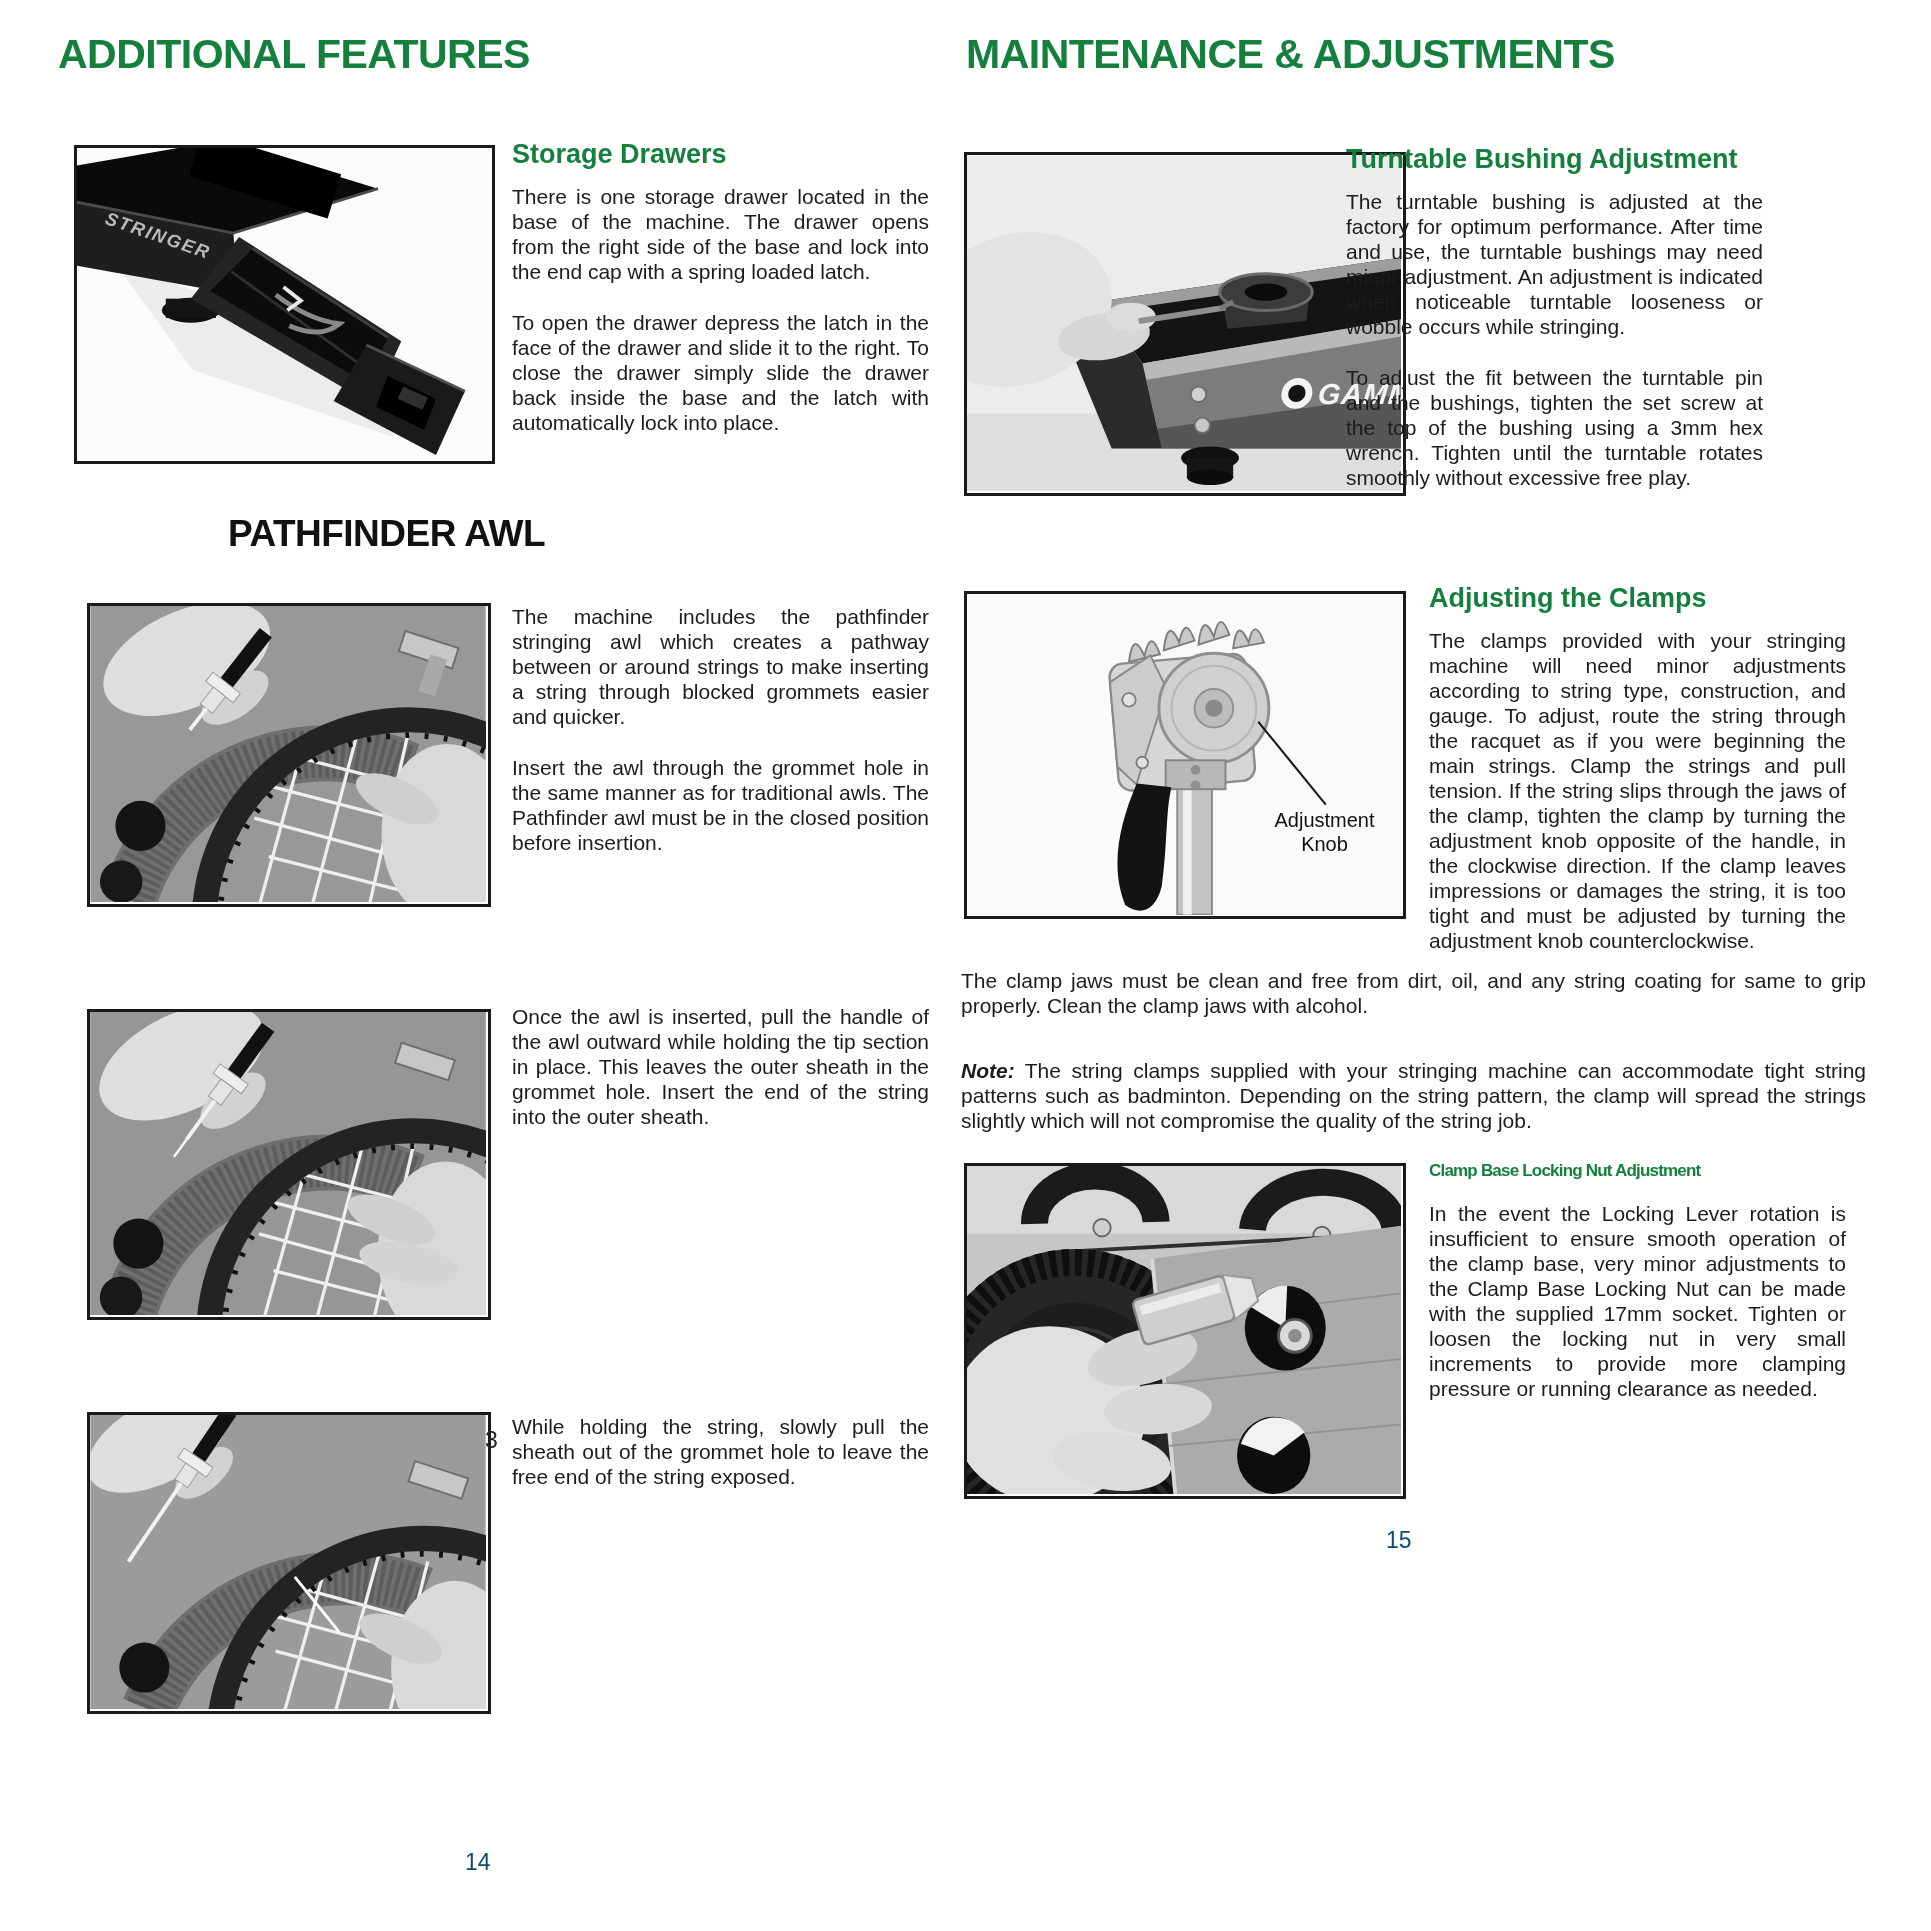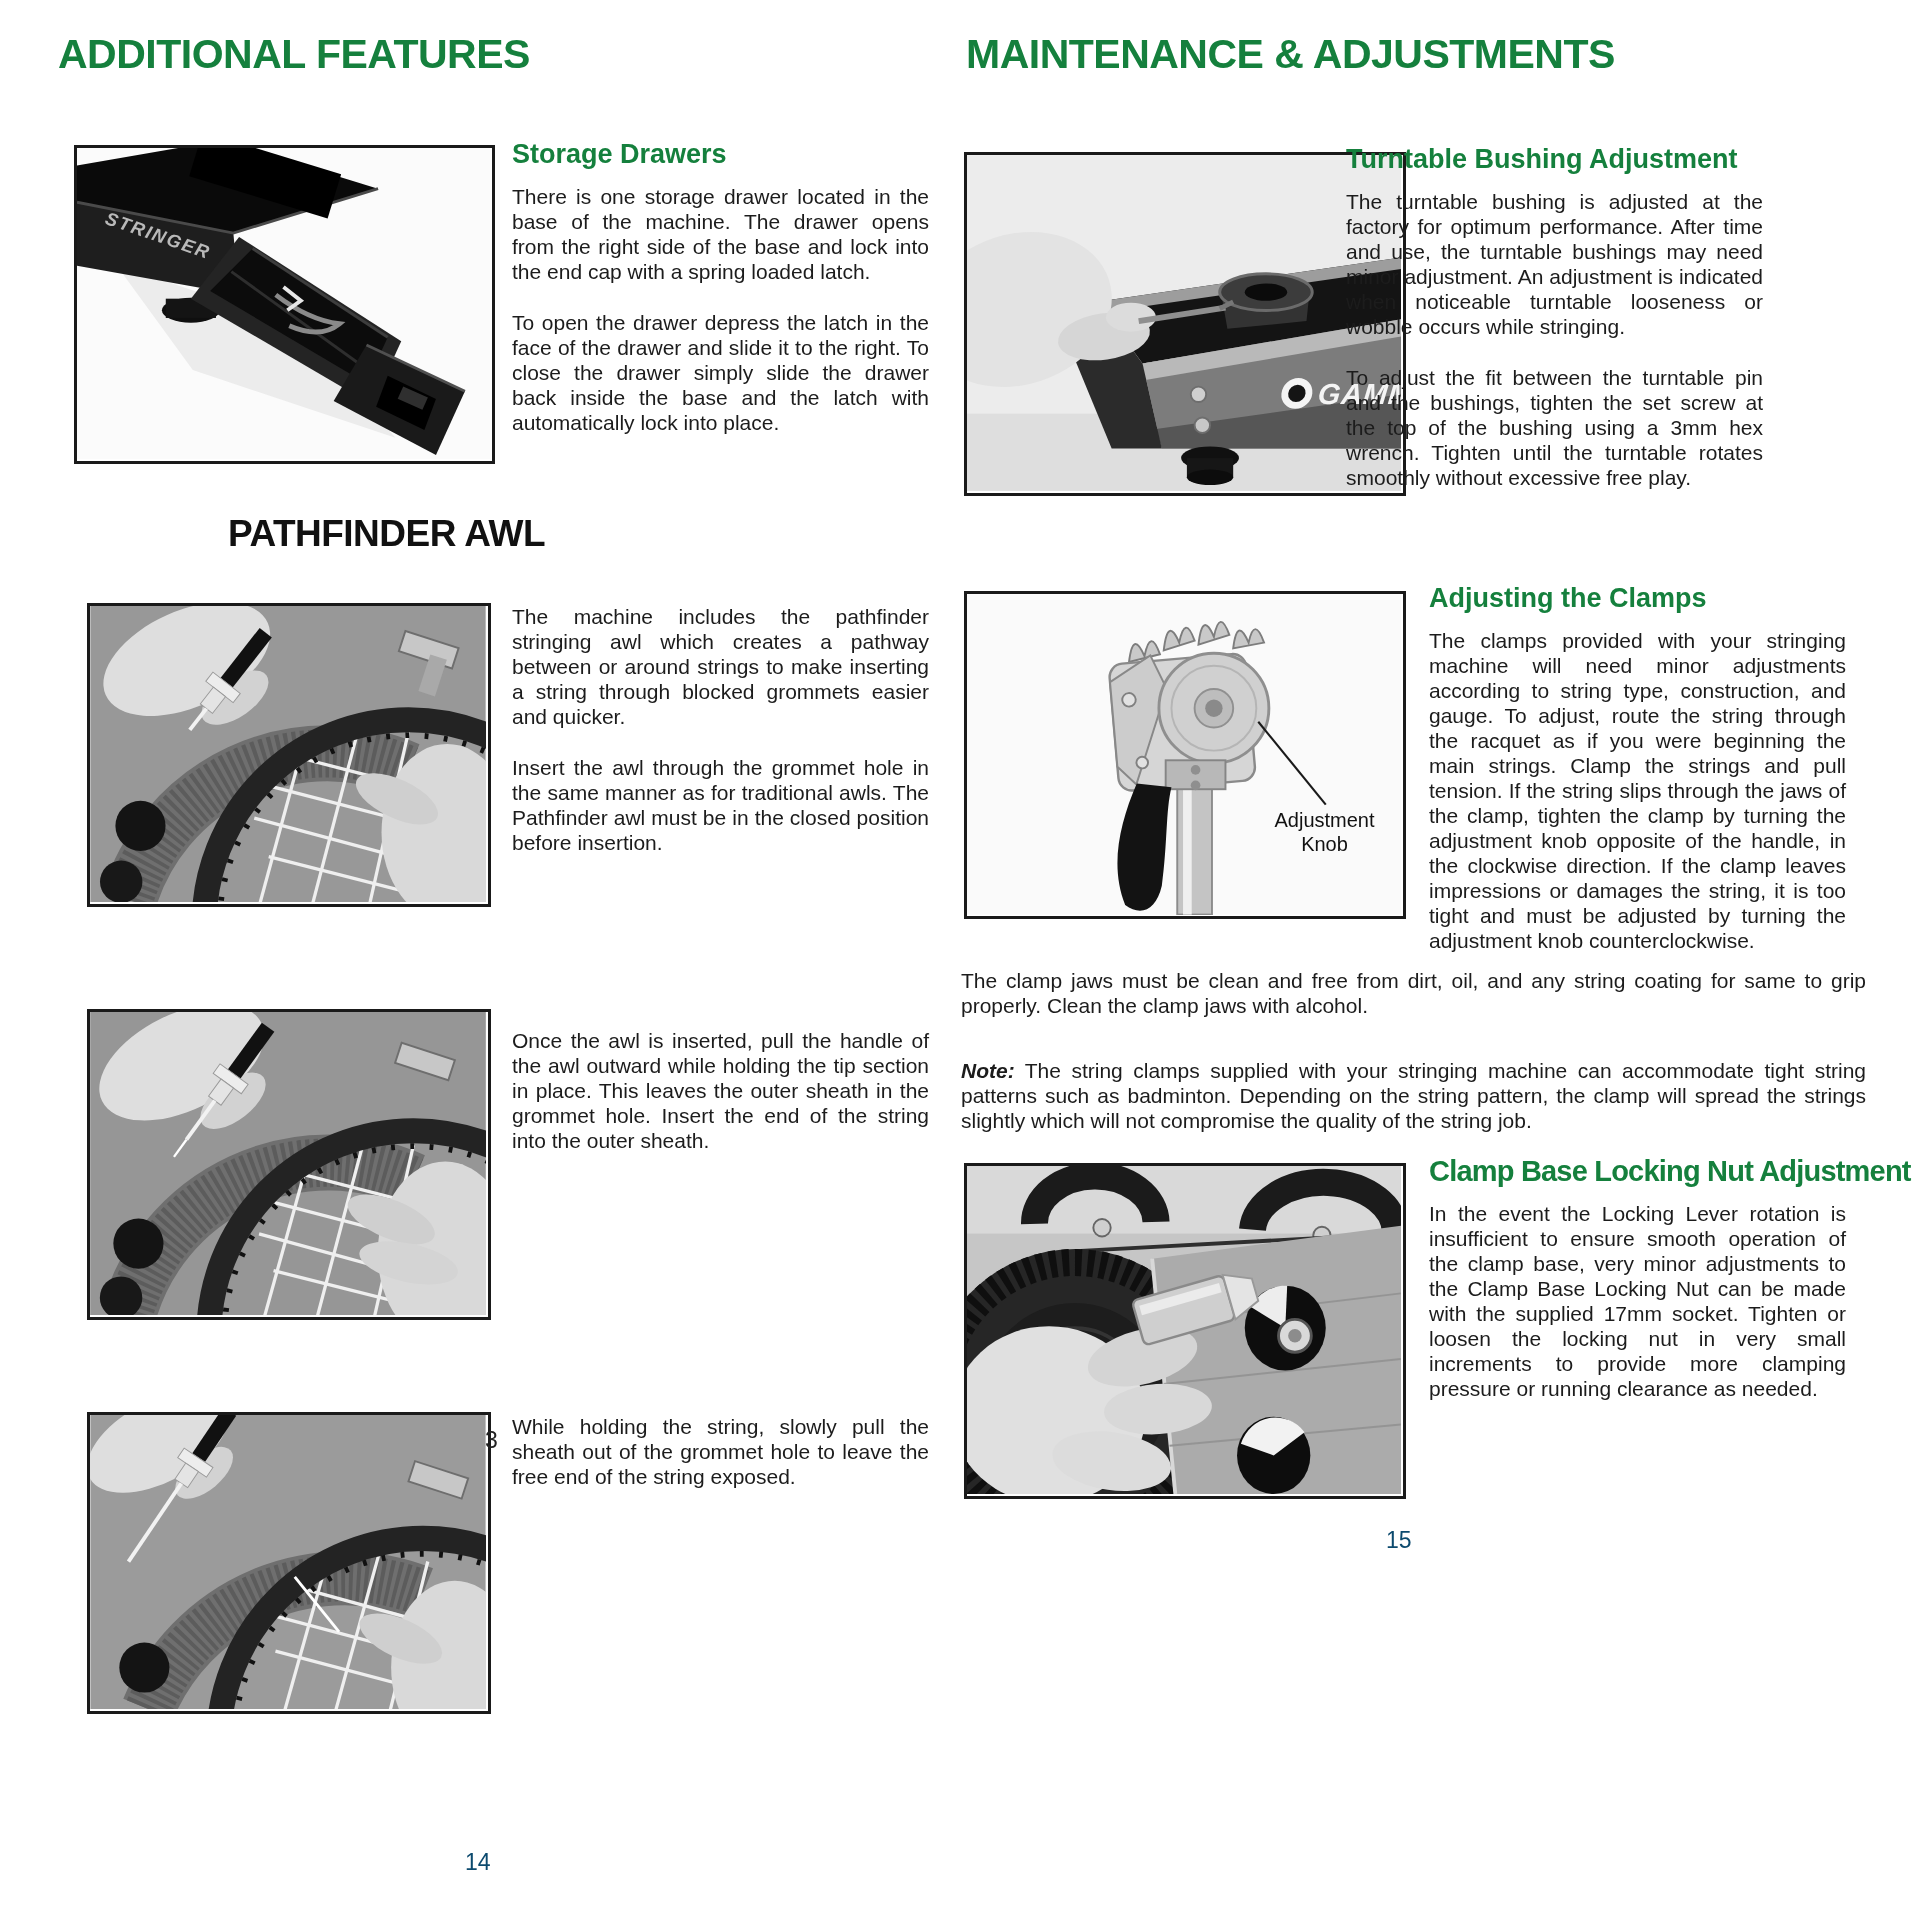--- a/index.html
+++ b/index.html
@@ -13,21 +13,21 @@
     font-size:41px;font-weight:bold;letter-spacing:-0.5px;
     text-align:left;color:#15803d;white-space:nowrap;
   }
   .h2{
     font-size:37px;font-weight:bold;letter-spacing:-0.5px;
     text-align:center;color:#111;white-space:nowrap;
   }
   .sec-head{
     font-size:27px;font-weight:bold;color:#15803d;margin:0 0 13.5px 0;line-height:32px;
   }
-  .sec-head.tight{font-size:29px;letter-spacing:-0.8px;white-space:nowrap;}
+  .sec-head.tight{font-size:17px;letter-spacing:-0.8px;white-space:nowrap;}
   .body-block{width:417px;}
   .body-block p, .wide-block p{
     margin:0 0 26px 0;font-size:21px;line-height:25px;text-align:justify;color:#1c1c1c;
   }
   .wide-block{width:905px;}
   .note-label{font-weight:bold;font-style:italic;}
   .figure{
     position:absolute;border:3.9px solid #1a1a1a;box-sizing:border-box;
     background:#ffffff;overflow:hidden;
   }
@@ -166,21 +166,21 @@
       <g transform="rotate(36 150 70)">
         <rect x="138" y="6" width="16" height="60" fill="#111111"></rect>
         <rect x="128" y="66" width="36" height="12" fill="#ededed" stroke="#9a9a9a"></rect>
         <rect x="138" y="78" width="16" height="22" fill="#e4e4e4" stroke="#9a9a9a"></rect>
         <line x1="146" y1="100" x2="146" y2="150" stroke="#f2f2f2" stroke-width="4"></line>
         <line x1="146" y1="150" x2="146" y2="172" stroke="#ffffff" stroke-width="2.4"></line>
       </g>
     </svg>
   </div>
 
-  <div class="abs body-block" style="left:512px;top:1004px;margin-top:24px;">
+  <div class="abs body-block" style="left:512px;top:1004px;">
     <p>Once the awl is inserted, pull the handle of the awl outward while holding the tip section in place. This leaves the outer sheath in the grommet hole. Insert the end of the string into the outer sheath.</p>
   </div>
 
   <div class="figure" style="left:87px;top:1412px;width:404px;height:302px;">
     <svg width="396" height="294" viewBox="0 0 410 305">
       <rect width="410" height="305" fill="#9b9b9b"></rect>
       <defs>
           <clipPath id="c3">
             <circle cx="345" cy="340" r="200"></circle>
           </clipPath>

